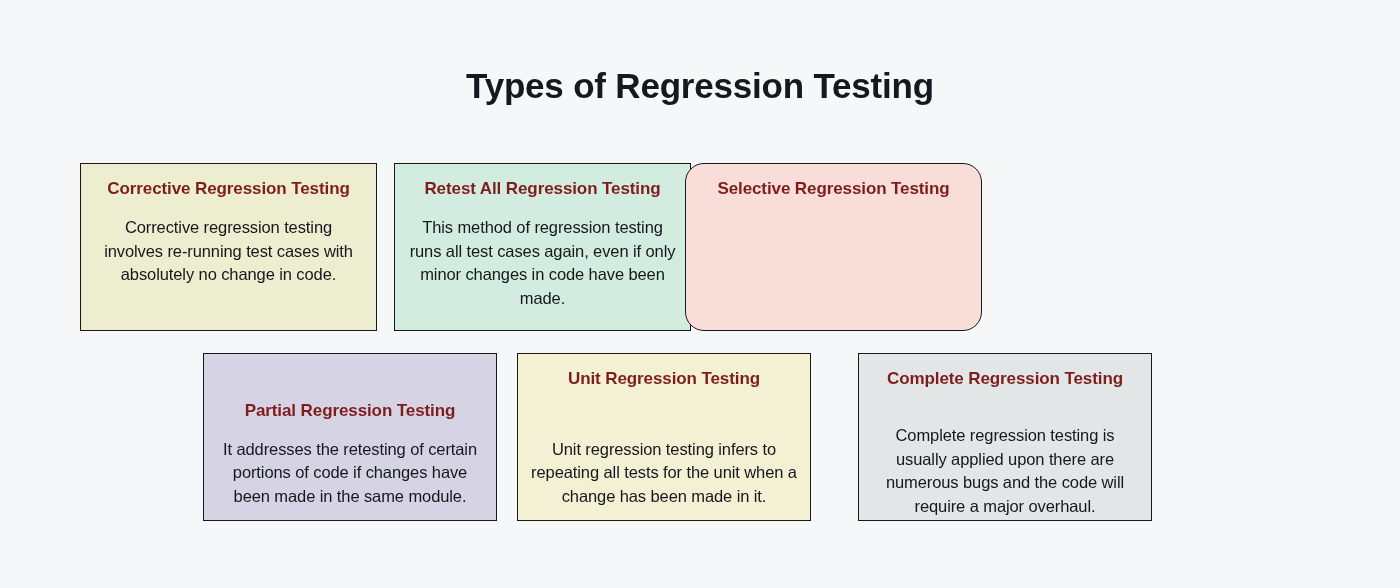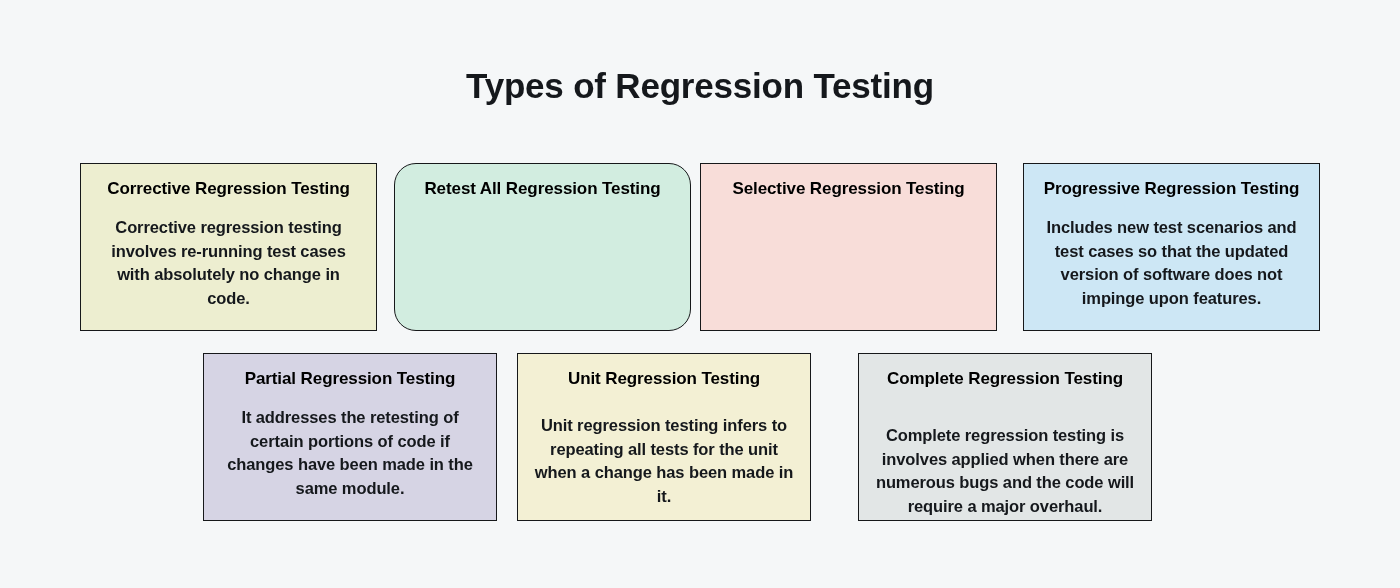--- a/index.html
+++ b/index.html
@@ -39,79 +39,76 @@
     border: 1.6px solid #16181a;
     padding: 14px 13px 12px 13px;
     text-align: center;
     display: flex;
     flex-direction: column;
     align-items: center;
   }
   .card-title {
     font-size: 17px;
     font-weight: bold;
-    color: #000000;
+    color: #7f1d1d;
     line-height: 22px;
     margin-bottom: 16px;
     letter-spacing: -0.1px;
   }
   .card-body {
     font-size: 16.5px;
-    font-weight: bold;
+    font-weight: normal;
     color: #15181c;
     line-height: 23.5px;
     letter-spacing: -0.1px;
   }
 
   
   .row1 { top: 163px; height: 168px; width: 297px; }
   .r1c1 { left: 80px; }
   .r1c2 { left: 394px; }
-  .r1c3 { left: 700px; }
+  .r1c3 { left: 685px; border-radius: 19px; }
   .r1c4 { left: 1023px; }
 
   
   .row2 { top: 353px; height: 168px; width: 294px; }
-  .r2c1 { left: 203px; }
+  .r2c1 { left: 203px; justify-content: flex-end; }
   .r2c2 { left: 517px; }
   .r2c3 { left: 858px; gap: 18px; }
 </style>
 </head>
 <body style="background: rgb(245, 247, 248);">
 
 <div class="page">
 
   <div class="page-title">Types of Regression Testing</div>
 
   <div class="card row1 r1c1" style="background: rgb(237, 238, 208); border-color: rgb(22, 24, 26);">
     <div class="card-title">Corrective Regression Testing</div>
     <div class="card-body">Corrective regression testing involves re-running test cases with absolutely no change in code.</div>
   </div>
 
-  <div class="card row1 r1c2" style="background: rgb(210, 237, 224); border-color: rgb(22, 24, 26); border-radius: 22px;">
+  <div class="card row1 r1c2" style="background: rgb(210, 237, 224); border-color: rgb(22, 24, 26);">
     <div class="card-title">Retest All Regression Testing</div>
+    <div class="card-body">This method of regression testing runs all test cases again, even if only minor changes in code have been made.</div>
   </div>
 
   <div class="card row1 r1c3" style="background: rgb(248, 221, 217); border-color: rgb(22, 24, 26);">
     <div class="card-title">Selective Regression Testing</div>
   </div>
 
-  <div class="card row1 r1c4" style="background: rgb(205, 231, 245); border-color: rgb(22, 24, 26);">
-    <div class="card-title">Progressive Regression Testing</div>
-    <div class="card-body">Includes new test scenarios and test cases so that the updated version of software does not impinge upon features.</div>
-  </div>
 
   <div class="card row2 r2c1" style="background: rgb(214, 212, 228); border-color: rgb(22, 24, 26);">
     <div class="card-title">Partial Regression Testing</div>
     <div class="card-body">It addresses the retesting of certain portions of code if changes have been made in the same module.</div>
   </div>
 
   <div class="card row2 r2c2" style="background: rgb(243, 240, 212); border-color: rgb(22, 24, 26); justify-content: space-between;">
     <div class="card-title">Unit Regression Testing</div>
     <div class="card-body">Unit regression testing infers to repeating all tests for the unit when a change has been made in it.</div>
   </div>
 
   <div class="card row2 r2c3" style="background: rgb(226, 230, 230); border-color: rgb(22, 24, 26);">
     <div class="card-title">Complete Regression Testing</div>
-    <div class="card-body">Complete regression testing is involves applied when there are numerous bugs and the code will require a major overhaul.</div>
+    <div class="card-body">Complete regression testing is usually applied upon there are numerous bugs and the code will require a major overhaul.</div>
   </div>
 
 </div>
 
 </body></html>

